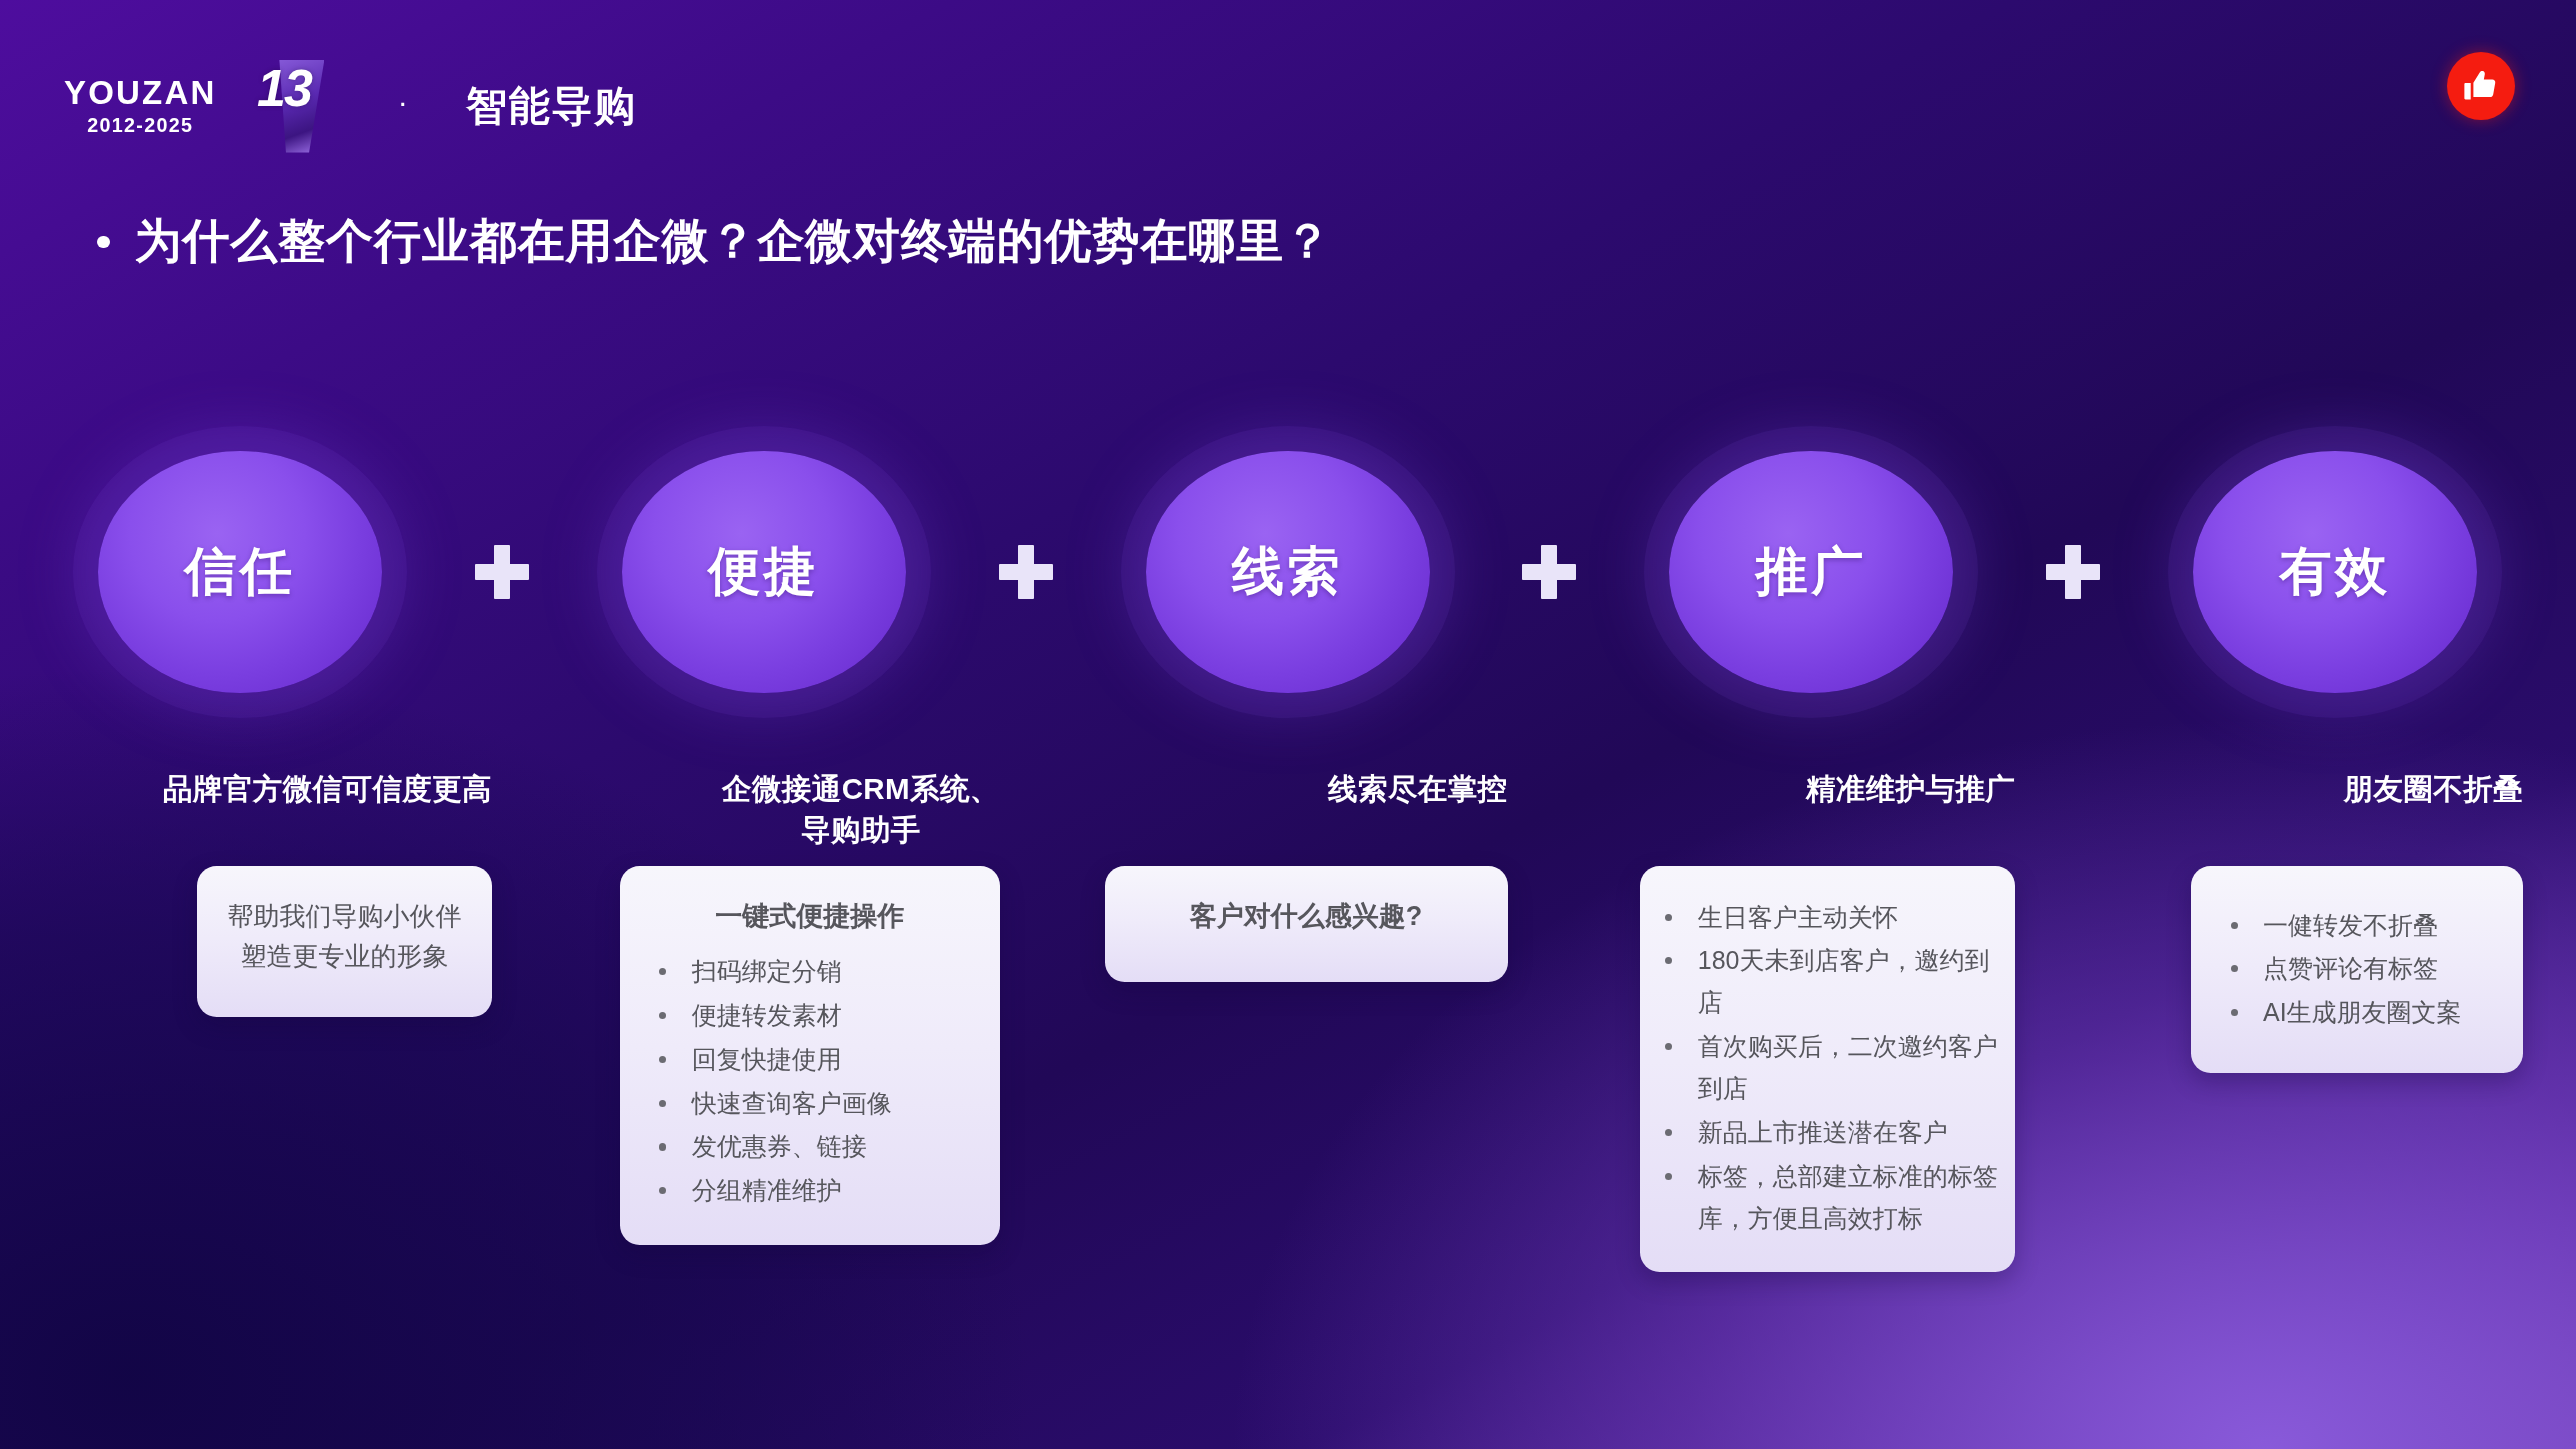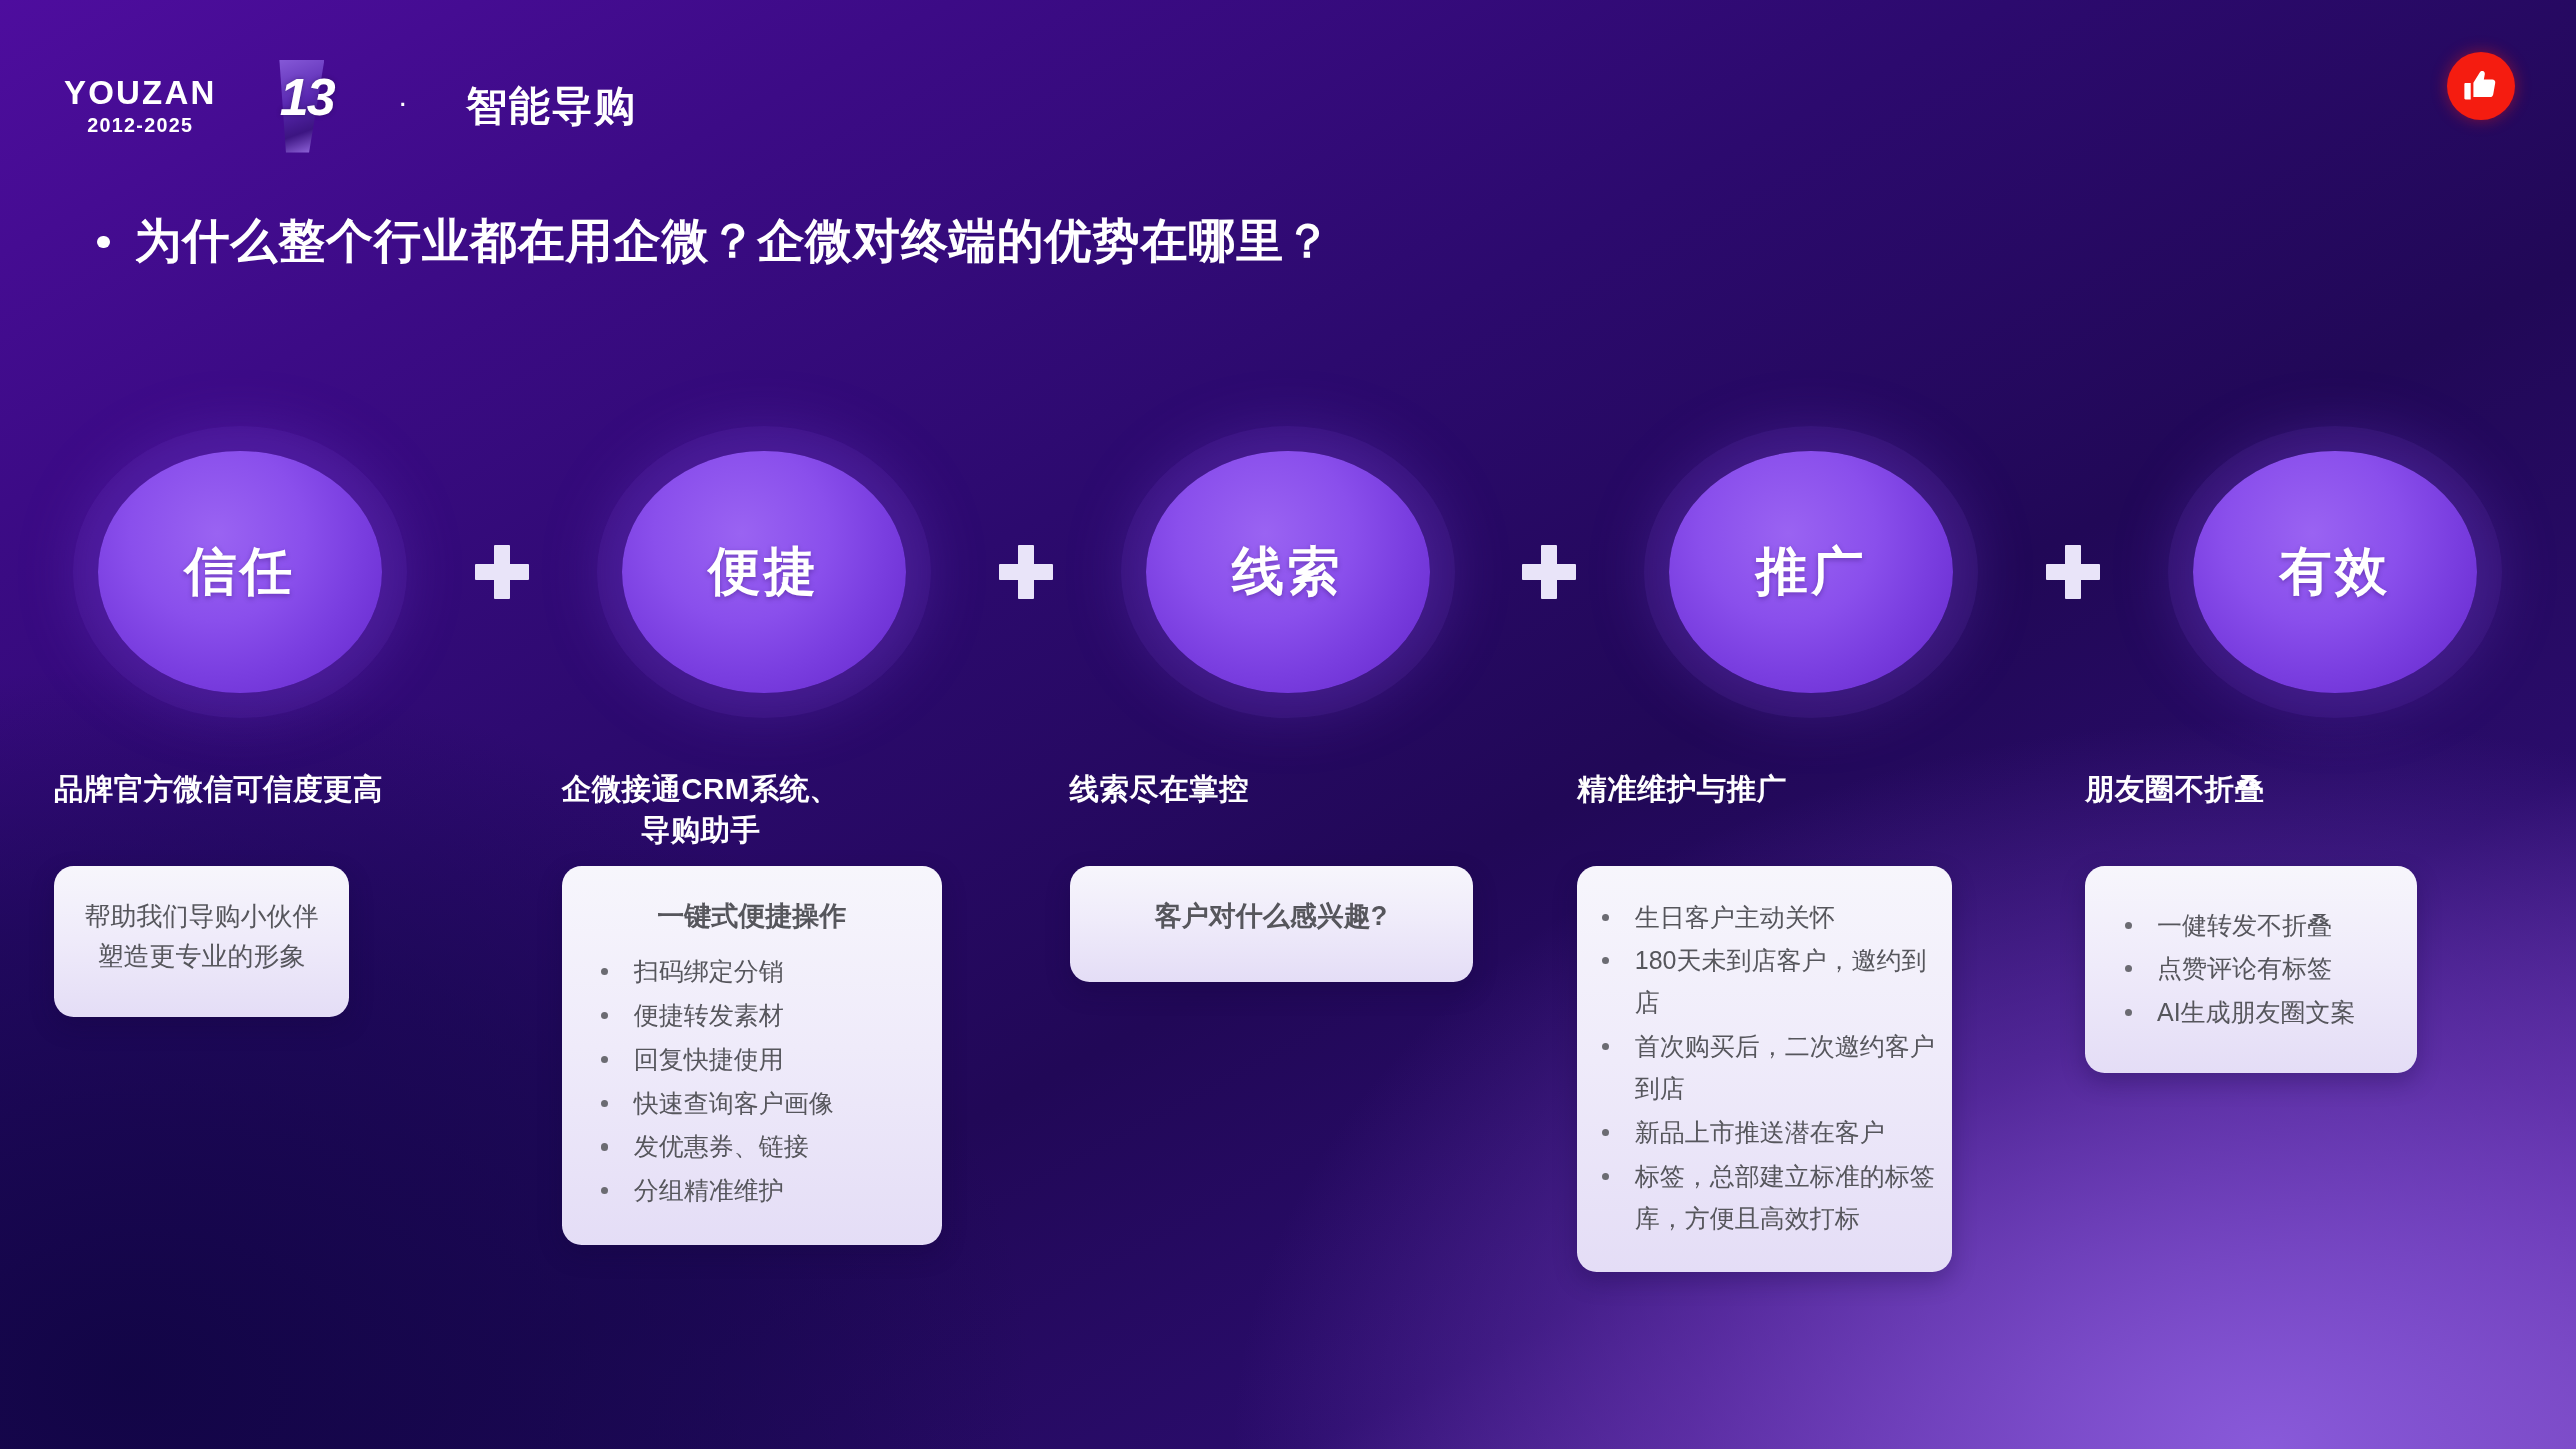--- a/index.html
+++ b/index.html
@@ -65,23 +65,23 @@
     top: 0;
     width: 55px;
     height: 93px;
     background: linear-gradient(160deg, #8E63E0 0%, #5B2BB4 45%, #3B1580 75%, #A97DF5 100%);
     clip-path: polygon(18% 0%, 100% 0%, 72% 100%, 30% 100%);
     opacity: 0.92;
   }
   .anniv-mark .num {
     position: absolute;
     left: 0;
-    top: 11px;
+    top: 2px;
     width: 77px;
-    text-align: right;
+    text-align: left;
     color: #FFFFFF;
     font-size: 52px;
     font-weight: bold;
     font-style: italic;
     letter-spacing: -1.8px;
     line-height: 1;
     text-shadow: 0 0 5.4px rgba(0,0,0,0.25);
   }
   .header-dot {
     color: #FFFFFF;
@@ -205,21 +205,21 @@
     height: 572px;
     display: flex;
     justify-content: space-between;
     align-items: flex-start;
   }
   .column {
     width: 438px;
     flex: none;
     display: flex;
     flex-direction: column;
-    align-items: flex-start;
+    align-items: flex-end;
   }
   .col-caption {
     color: #FFFFFF;
     font-size: 29.5px;
     font-weight: bold;
     line-height: 1.38;
     text-align: center;
     letter-spacing: 0.4px;
     min-height: 84px;
   }

